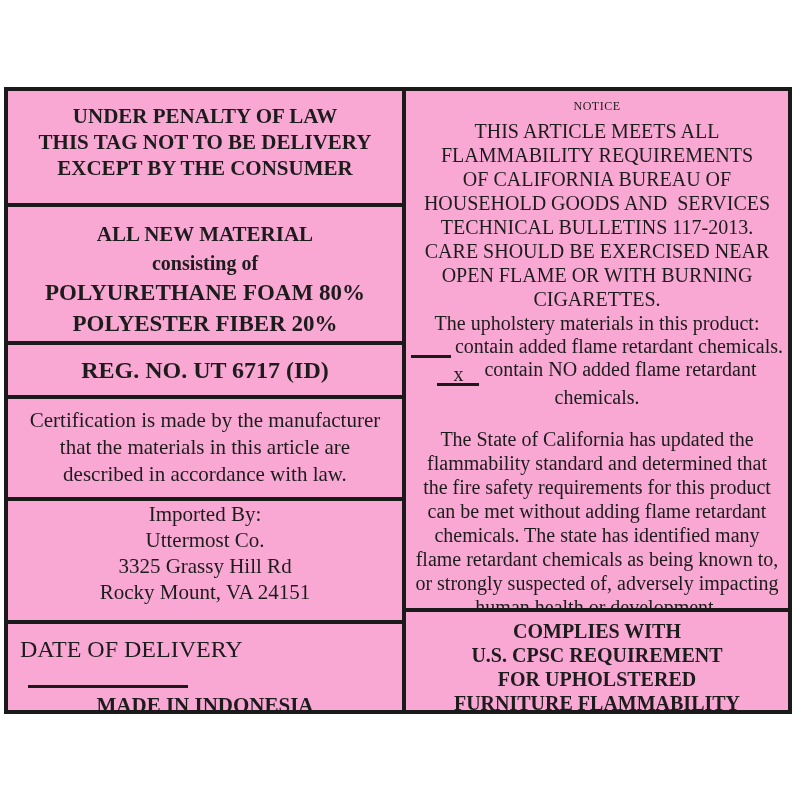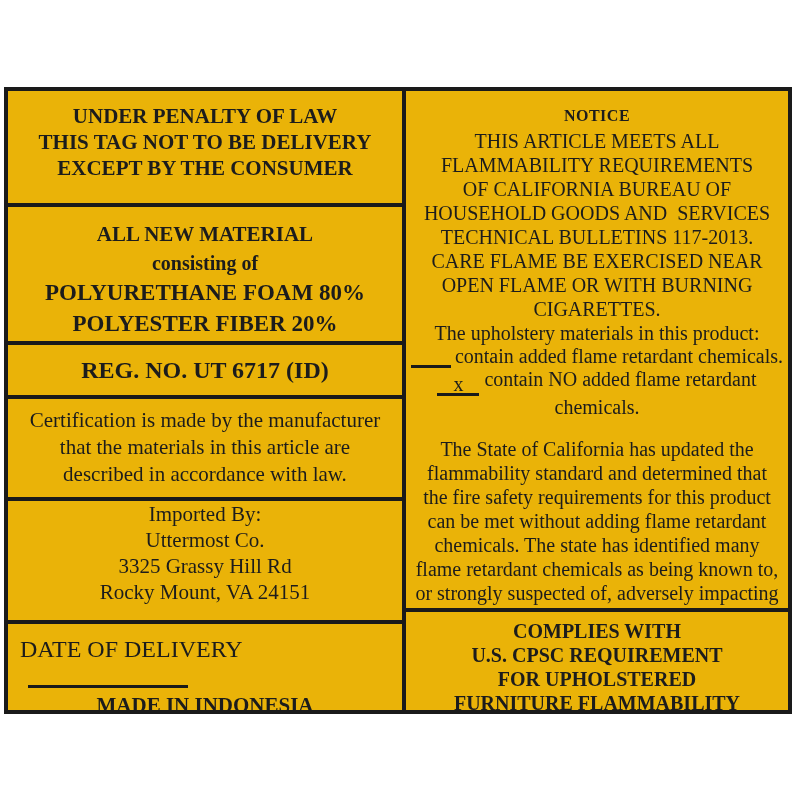--- a/index.html
+++ b/index.html
@@ -10,21 +10,21 @@
   }
   .page{position:relative;width:800px;height:800px;background:#ffffff;overflow:hidden;}
   .label{
     position:absolute;left:4px;top:87px;width:788px;height:627px;
     box-sizing:border-box;border:4px solid #1a1a1a;background:#ffffff;
     display:flex;flex-direction:row;
   }
   .col{display:flex;flex-direction:column;box-sizing:border-box;}
   .col-left{width:398px;border-right:4px solid #1a1a1a;}
   .col-right{flex:1;}
-  .box{box-sizing:border-box;overflow:hidden;background:#eab308;}
+  .box{box-sizing:border-box;overflow:hidden;background:#f9a8d4;}
   .col .box + .box{border-top:4px solid #1a1a1a;}
   .line{white-space:pre-wrap;}
   .b{font-weight:bold;}
   .ctr{text-align:center;}
 
   
   .box-penalty{height:112px;padding-top:12px;font-size:21px;line-height:26px;}
   .box-material{height:138px;padding-top:12px;text-align:center;}
   .mat-title{font-size:21px;font-weight:bold;line-height:30px;}
   .mat-sub{font-size:20px;font-weight:bold;line-height:28px;}
@@ -32,21 +32,21 @@
   .box-reg{height:54px;display:flex;align-items:center;justify-content:center;font-size:24px;font-weight:bold;}
   .box-cert{height:102px;padding-top:8px;font-size:21px;line-height:27px;}
   .box-importer{height:123px;font-size:21px;line-height:26px;}
   .box-delivery{flex:1;padding-top:12px;}
   .date-row{font-size:24px;line-height:26px;padding-left:12px;text-align:left;}
   .date-blank{display:inline-block;width:160px;border-bottom:3px solid #1a1a1a;height:2px;margin-left:8px;vertical-align:-5px;}
   .origin{font-size:21px;font-weight:bold;line-height:26px;margin-top:4px;}
 
   
   .box-notice{height:517px;padding-top:5px;}
-  .notice-title{font-size:16px;font-weight:bold;line-height:20px;margin-bottom:3px;letter-spacing:0.5px;margin-top:10px;}
+  .notice-title{font-size:12px;font-weight:normal;line-height:20px;margin-bottom:3px;letter-spacing:0.5px;}
   .para-caps{font-size:20px;line-height:24px;}
   .para-uph{font-size:20px;line-height:23px;margin-top:1px;}
   .para-state{font-size:20px;line-height:24px;margin-top:18px;}
   .fill-blank{display:inline-block;width:40px;border-bottom:3px solid #1a1a1a;height:2px;vertical-align:-5px;margin-right:4px;}
   .x-blank{display:inline-block;width:42px;border-bottom:3px solid #1a1a1a;text-align:center;vertical-align:-5px;line-height:18px;margin-right:5px;}
   .box-comply{flex:1;padding-top:7px;font-size:20px;font-weight:bold;line-height:24px;}
 </style>
 </head>
 <body>
 
@@ -98,21 +98,21 @@
 
       <section class="box box-notice ctr">
         <div class="notice-title line">NOTICE</div>
 
         <div class="para-caps">
           <div class="line">THIS ARTICLE MEETS ALL</div>
           <div class="line">FLAMMABILITY REQUIREMENTS</div>
           <div class="line">OF CALIFORNIA BUREAU OF</div>
           <div class="line">HOUSEHOLD GOODS AND  SERVICES</div>
           <div class="line">TECHNICAL BULLETINS 117-2013.</div>
-          <div class="line">CARE FLAME BE EXERCISED NEAR</div>
+          <div class="line">CARE SHOULD BE EXERCISED NEAR</div>
           <div class="line">OPEN FLAME OR WITH BURNING</div>
           <div class="line">CIGARETTES.</div>
         </div>
 
         <div class="para-uph">
           <div class="line">The upholstery materials in this product:</div>
           <div><span class="fill-blank"></span><span class="line">contain added flame retardant chemicals.</span></div>
           <div><span class="x-blank"><span class="line">x</span></span><span class="line">contain NO added flame retardant</span></div>
           <div class="line">chemicals.</div>
         </div>

